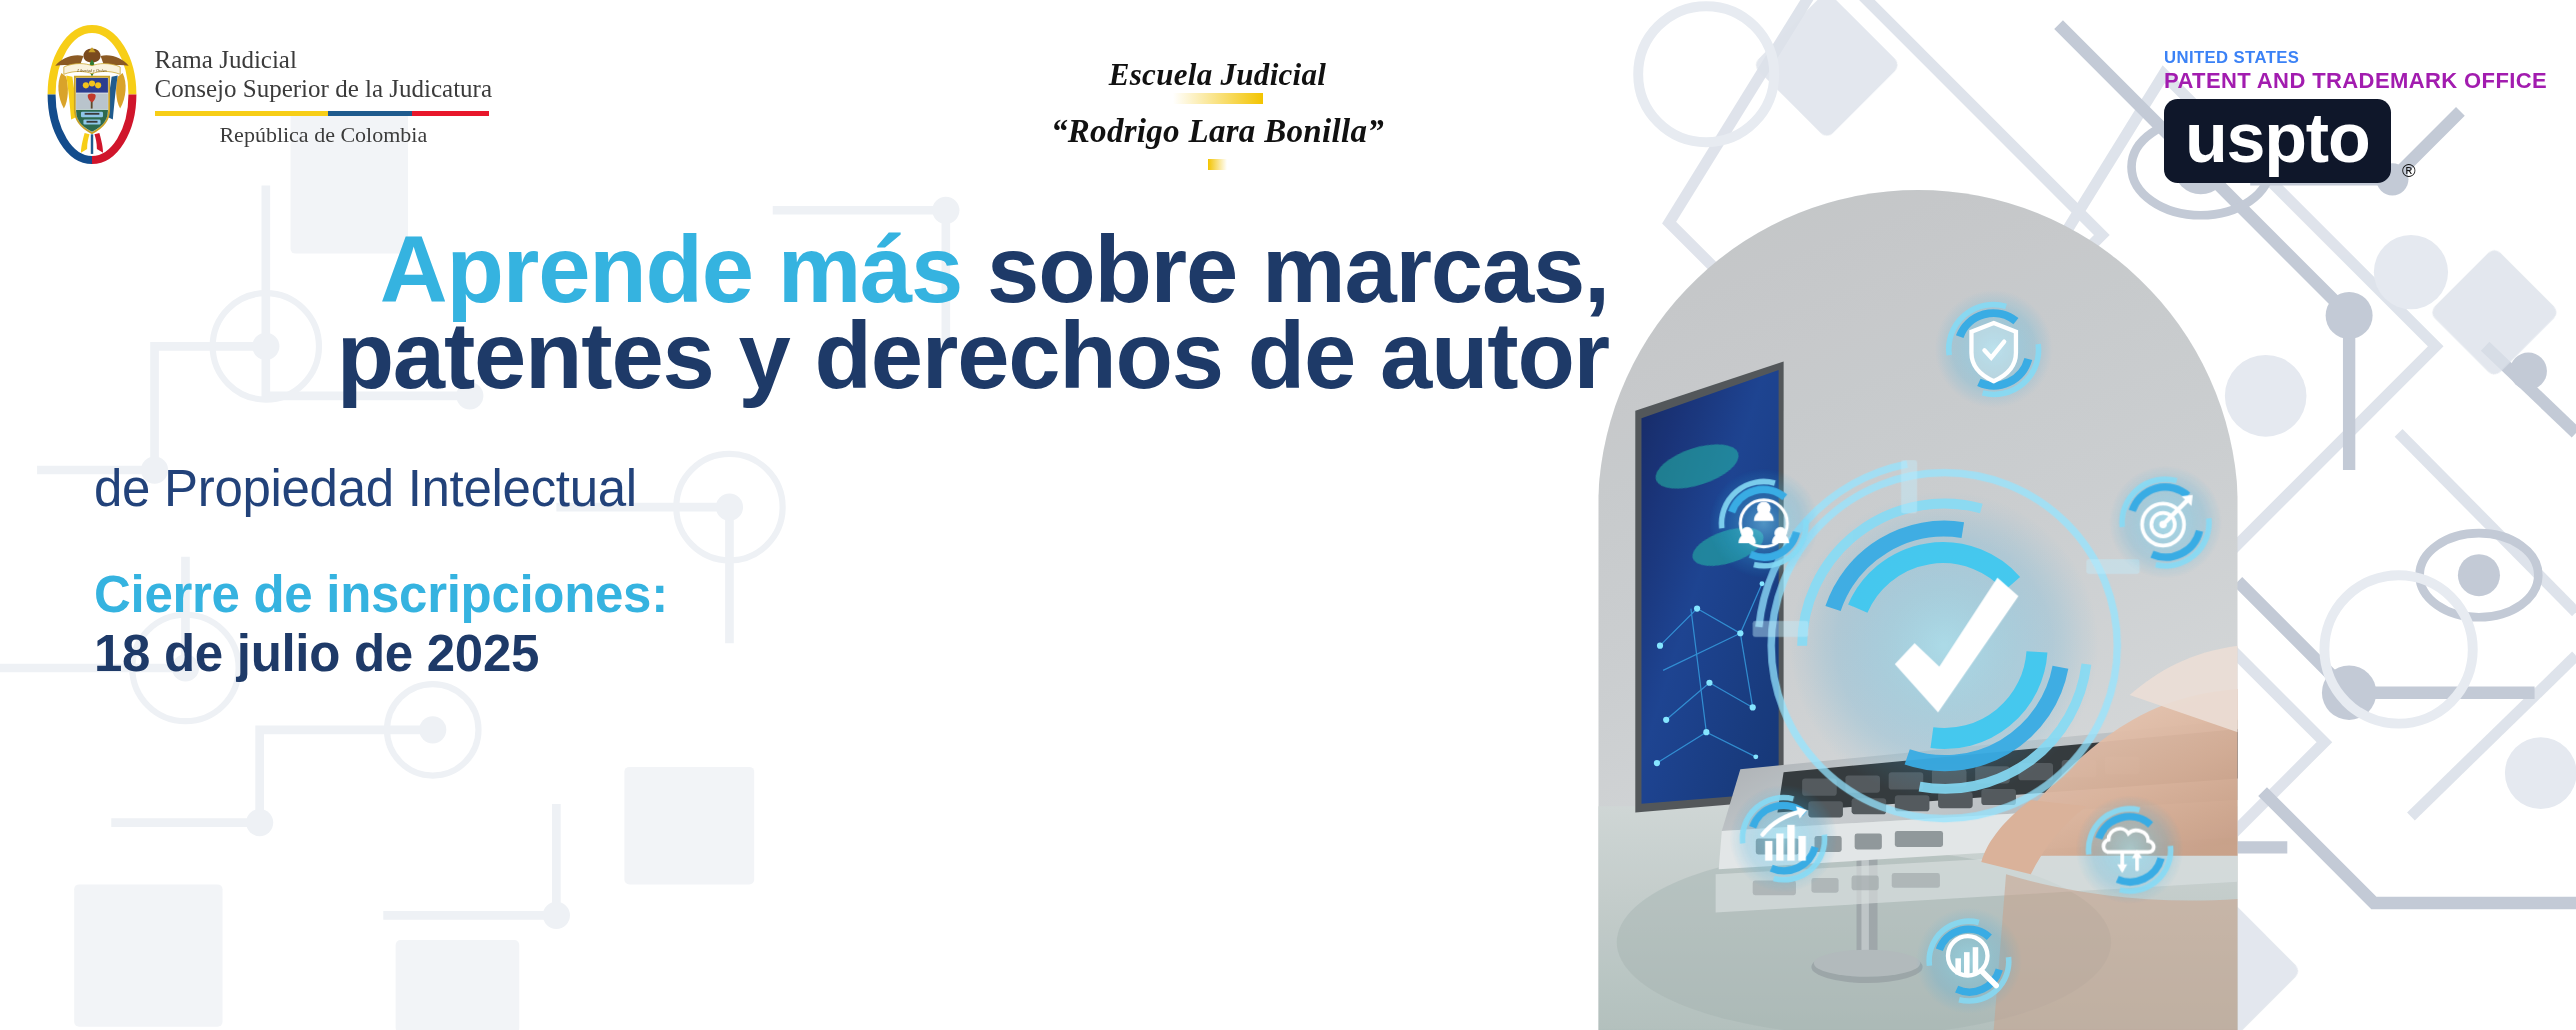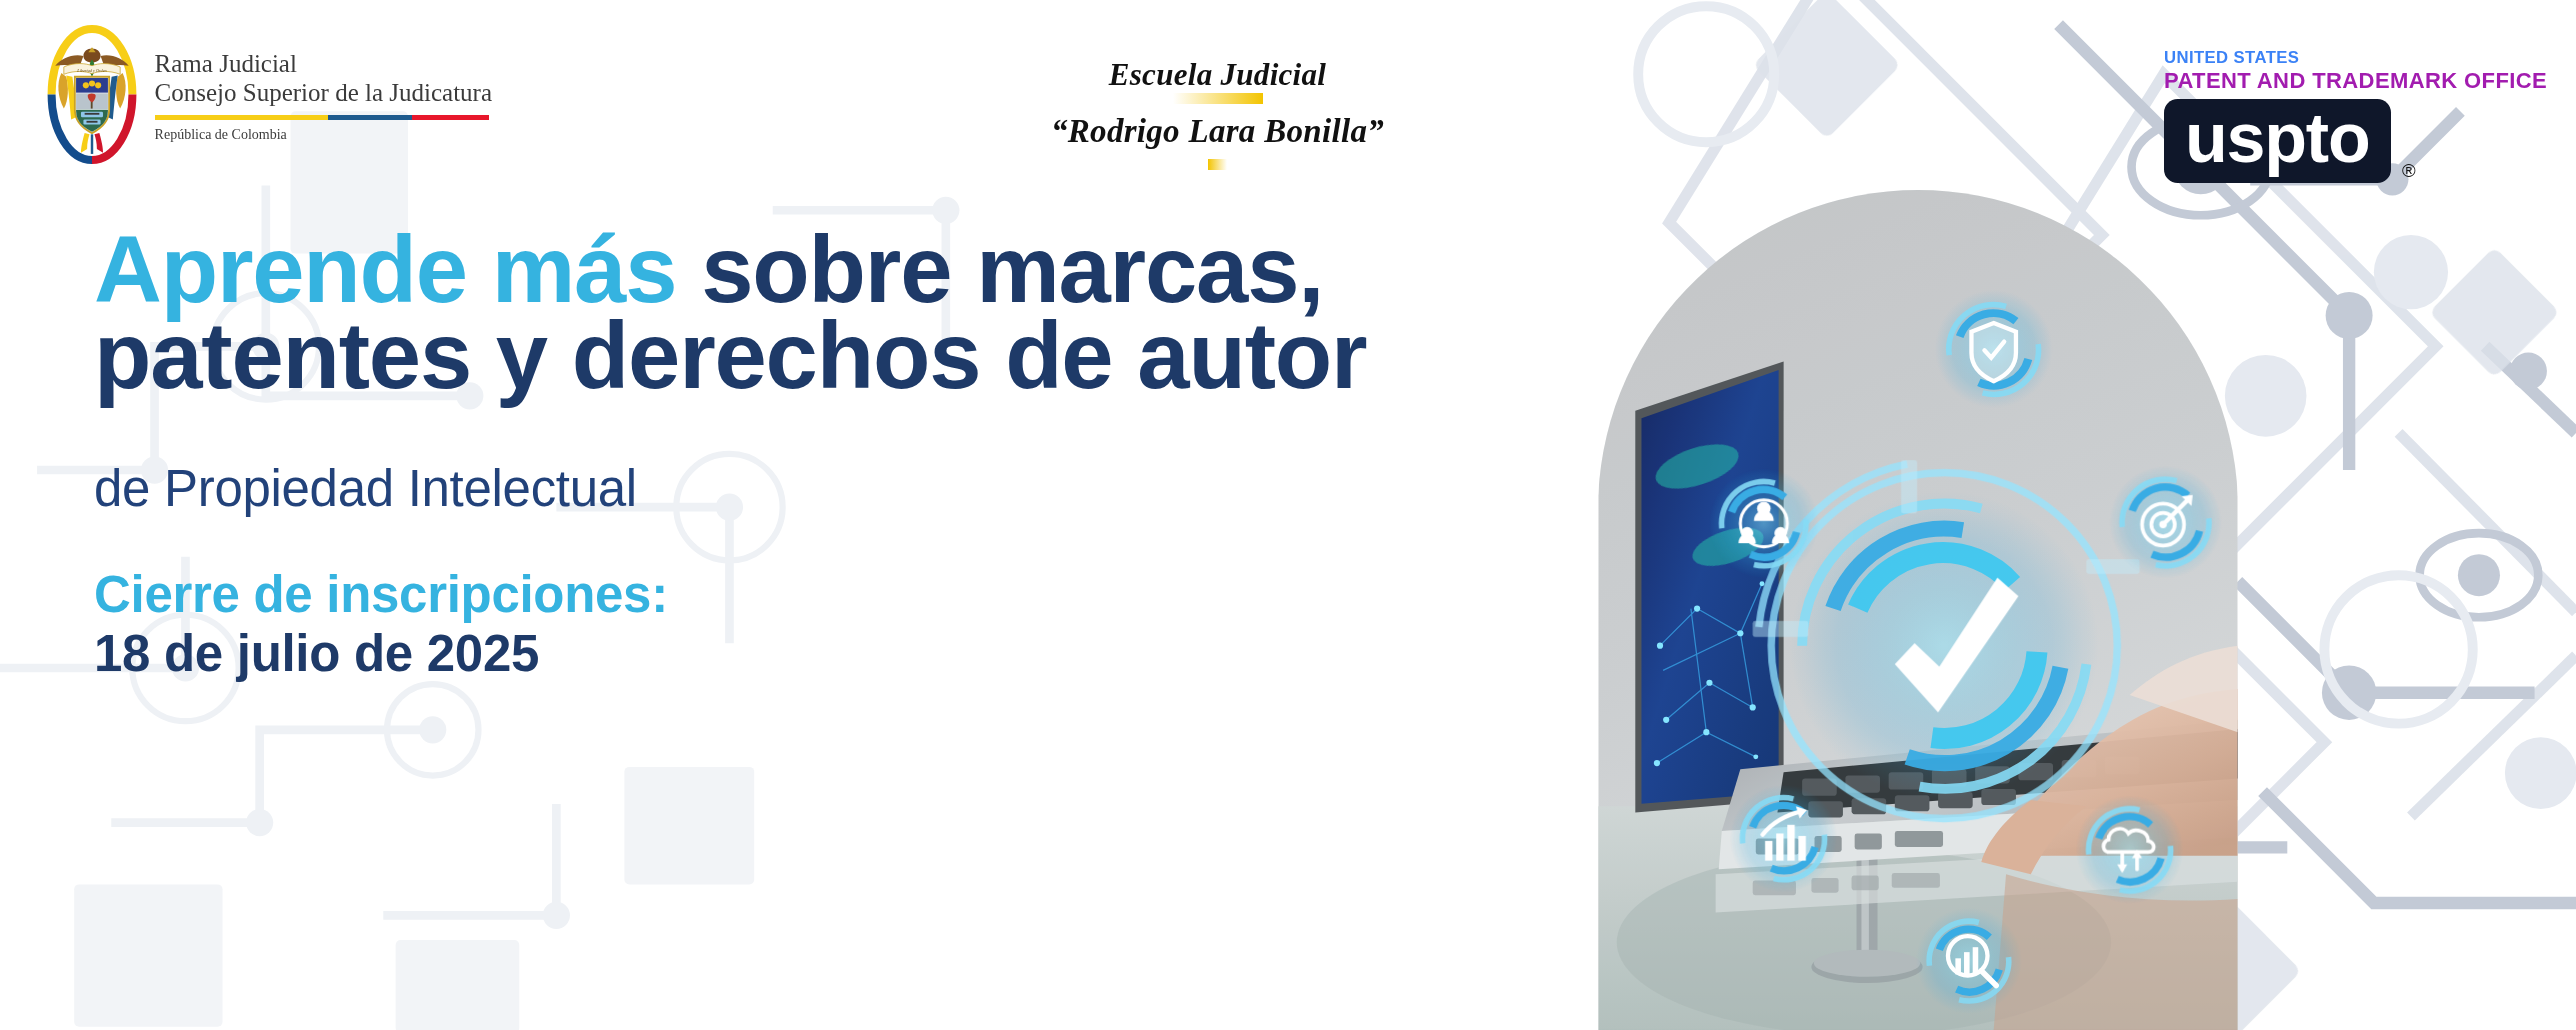--- a/index.html
+++ b/index.html
@@ -19,41 +19,41 @@
   .coat-wrap{width:98px;height:141px;position:relative;flex:0 0 auto;}
   .coat-wrap svg{width:100%;height:100%;display:block;}
   .rama-text{display:flex;flex-direction:column;justify-content:center;padding-top:3.7px;}
   .rama-l1{font-family:"Liberation Serif", serif;font-size:25px;color:#3b3b3b;line-height:1.16;white-space:nowrap;}
   .rama-l2{font-family:"Liberation Serif", serif;font-size:25px;color:#3b3b3b;line-height:1.16;white-space:nowrap;}
   .tricolor{display:flex;height:5px;width:334px;margin:8px 0 7.4px 0;}
   .tricolor i{display:block;height:100%;}
   .tri-y{flex:0 0 52%;background:#F7CE17;}
   .tri-b{flex:0 0 25%;background:#1F5B8E;}
   .tri-r{flex:0 0 23%;background:#E8172B;}
-  .rama-l3{font-family:"Liberation Serif", serif;font-size:14px;color:#3b3b3b;line-height:1.1;white-space:nowrap;}
+  .rama-l3{font-family:"Liberation Serif", serif;font-size:22px;color:#3b3b3b;line-height:1.1;white-space:nowrap;text-align:center;}
 
   .logo-escuela{position:absolute;left:1051px;top:59px;z-index:5;display:flex;flex-direction:column;align-items:center;}
   .esc-l1{font-family:"Liberation Serif", serif;font-style:italic;font-weight:bold;font-size:31px;color:#111;letter-spacing:0.3px;line-height:1.06;}
   .esc-row{display:flex;align-items:center;gap:10px;margin-top:1.2px;flex-direction:column;}
   .esc-bar{height:11px;flex:0 0 auto;}
   .esc-bar-l{width:90px;background:linear-gradient(90deg,#ffffff 0%,#F3C400 100%);}
   .esc-bar-r{width:18.5px;background:linear-gradient(90deg,#F3C400 0%,#ffffff 100%);}
   .esc-l2{font-family:"Liberation Serif", serif;font-style:italic;font-weight:bold;font-size:33px;color:#111;letter-spacing:0.3px;line-height:1.06;white-space:nowrap;}
 
   .logo-uspto{position:absolute;left:2164px;top:48px;z-index:6;}
   .uspto-cap1{font-size:16.7px;font-weight:bold;color:#3b82f6;letter-spacing:0.4px;line-height:1.18;}
   .uspto-cap2{font-size:22px;font-weight:bold;color:#a21caf;letter-spacing:0.4px;line-height:1.18;}
   .uspto-mark{margin-top:5.6px;position:relative;display:inline-block;}
   .uspto-box{background:#0f172a;border-radius:13.6px;padding:3.7px 21px 10px 21px;display:inline-block;}
   .uspto-word{font-size:70px;font-weight:bold;color:#ffffff;letter-spacing:-1.2px;line-height:1.0;display:block;}
   .uspto-reg{position:absolute;right:-25px;bottom:1.2px;font-size:18.5px;color:#111;}
 
   
   .copy{position:absolute;left:94px;top:227px;z-index:4;}
-  .headline{font-weight:bold;font-size:94px;line-height:.92;letter-spacing:-1.2px;color:#1E3A68;max-width:1515px;}
+  .headline{font-weight:bold;font-size:94px;line-height:.92;letter-spacing:-1.2px;color:#1E3A68;max-width:1515px;text-align:right;}
   .headline .hl-accent{color:#35B3E0;}
   .sub{margin-top:59px;}
   .sub-l1{font-weight:bold;font-size:51px;line-height:1.12;color:#1E3A68;letter-spacing:-0.3px;}
   .sub-l2{font-weight:normal;font-size:51px;line-height:1.18;color:#22427A;letter-spacing:-0.3px;}
   .deadline{margin-top:47px;}
   .dl-l1{font-weight:bold;font-size:51px;line-height:1.14;color:#35B3E0;letter-spacing:-0.3px;}
   .dl-l2{font-weight:bold;font-size:51px;line-height:1.18;color:#1E3A68;letter-spacing:-0.3px;}
 
   
   .photo{position:absolute;left:1598px;top:176px;width:640px;height:854px;z-index:3;

